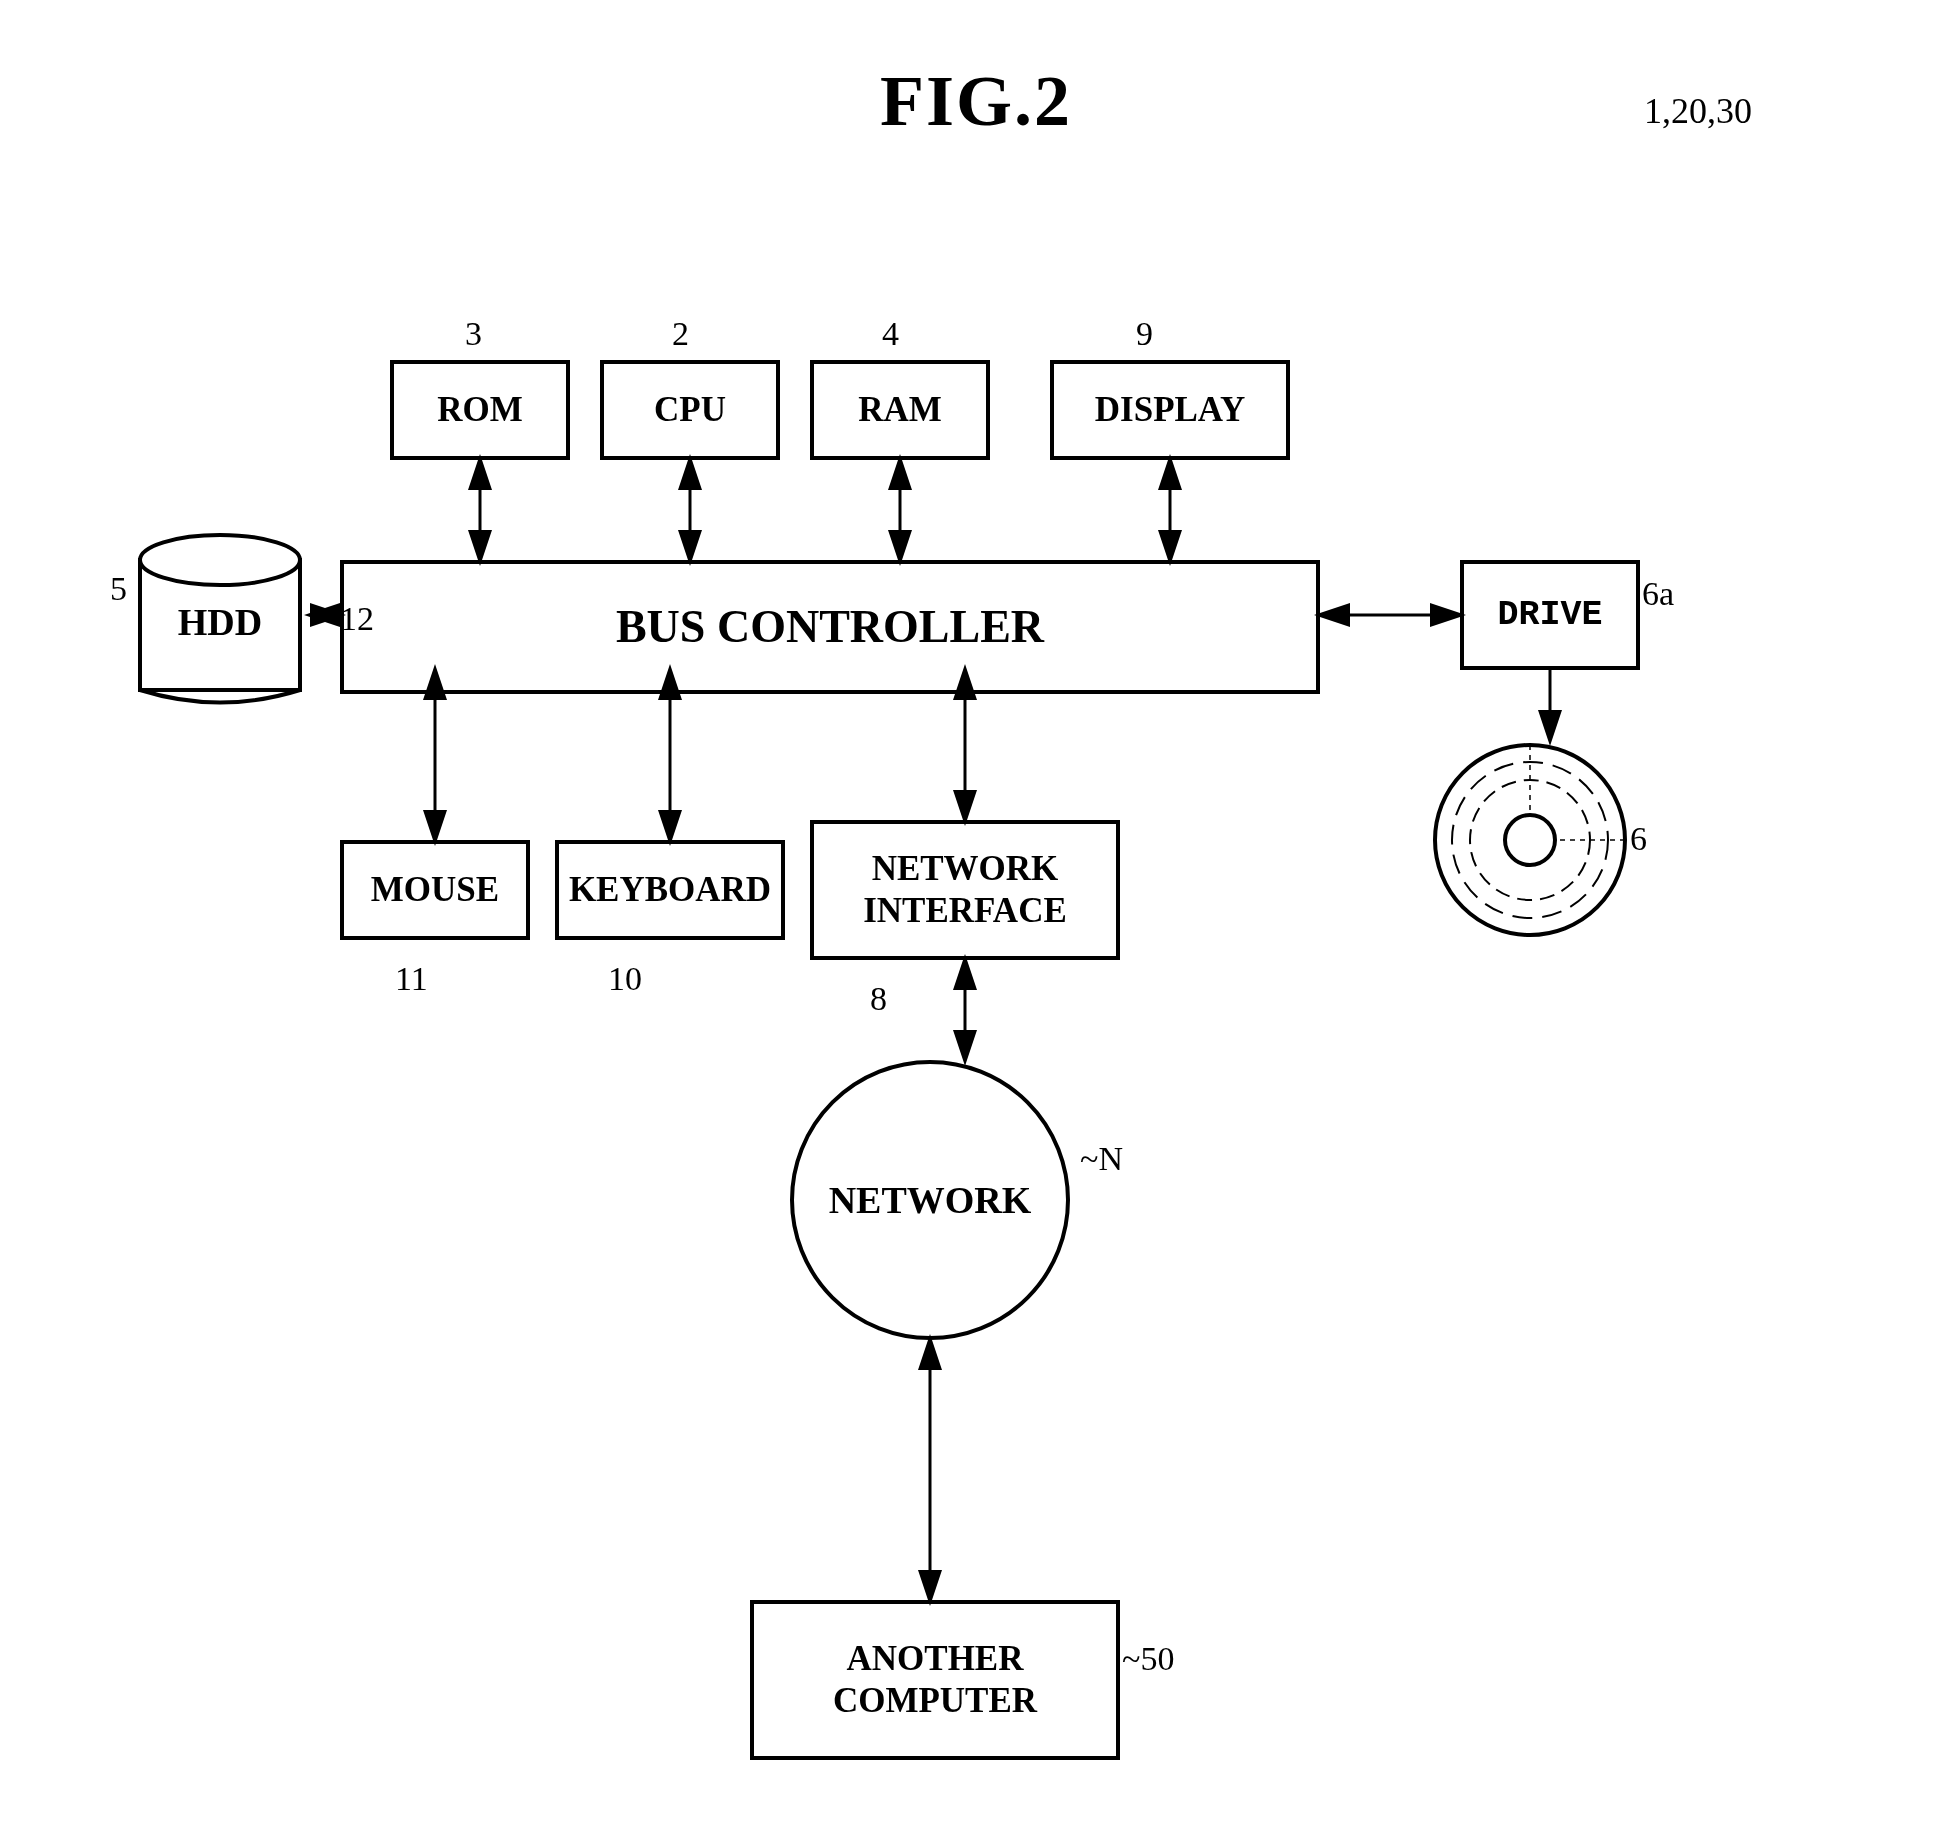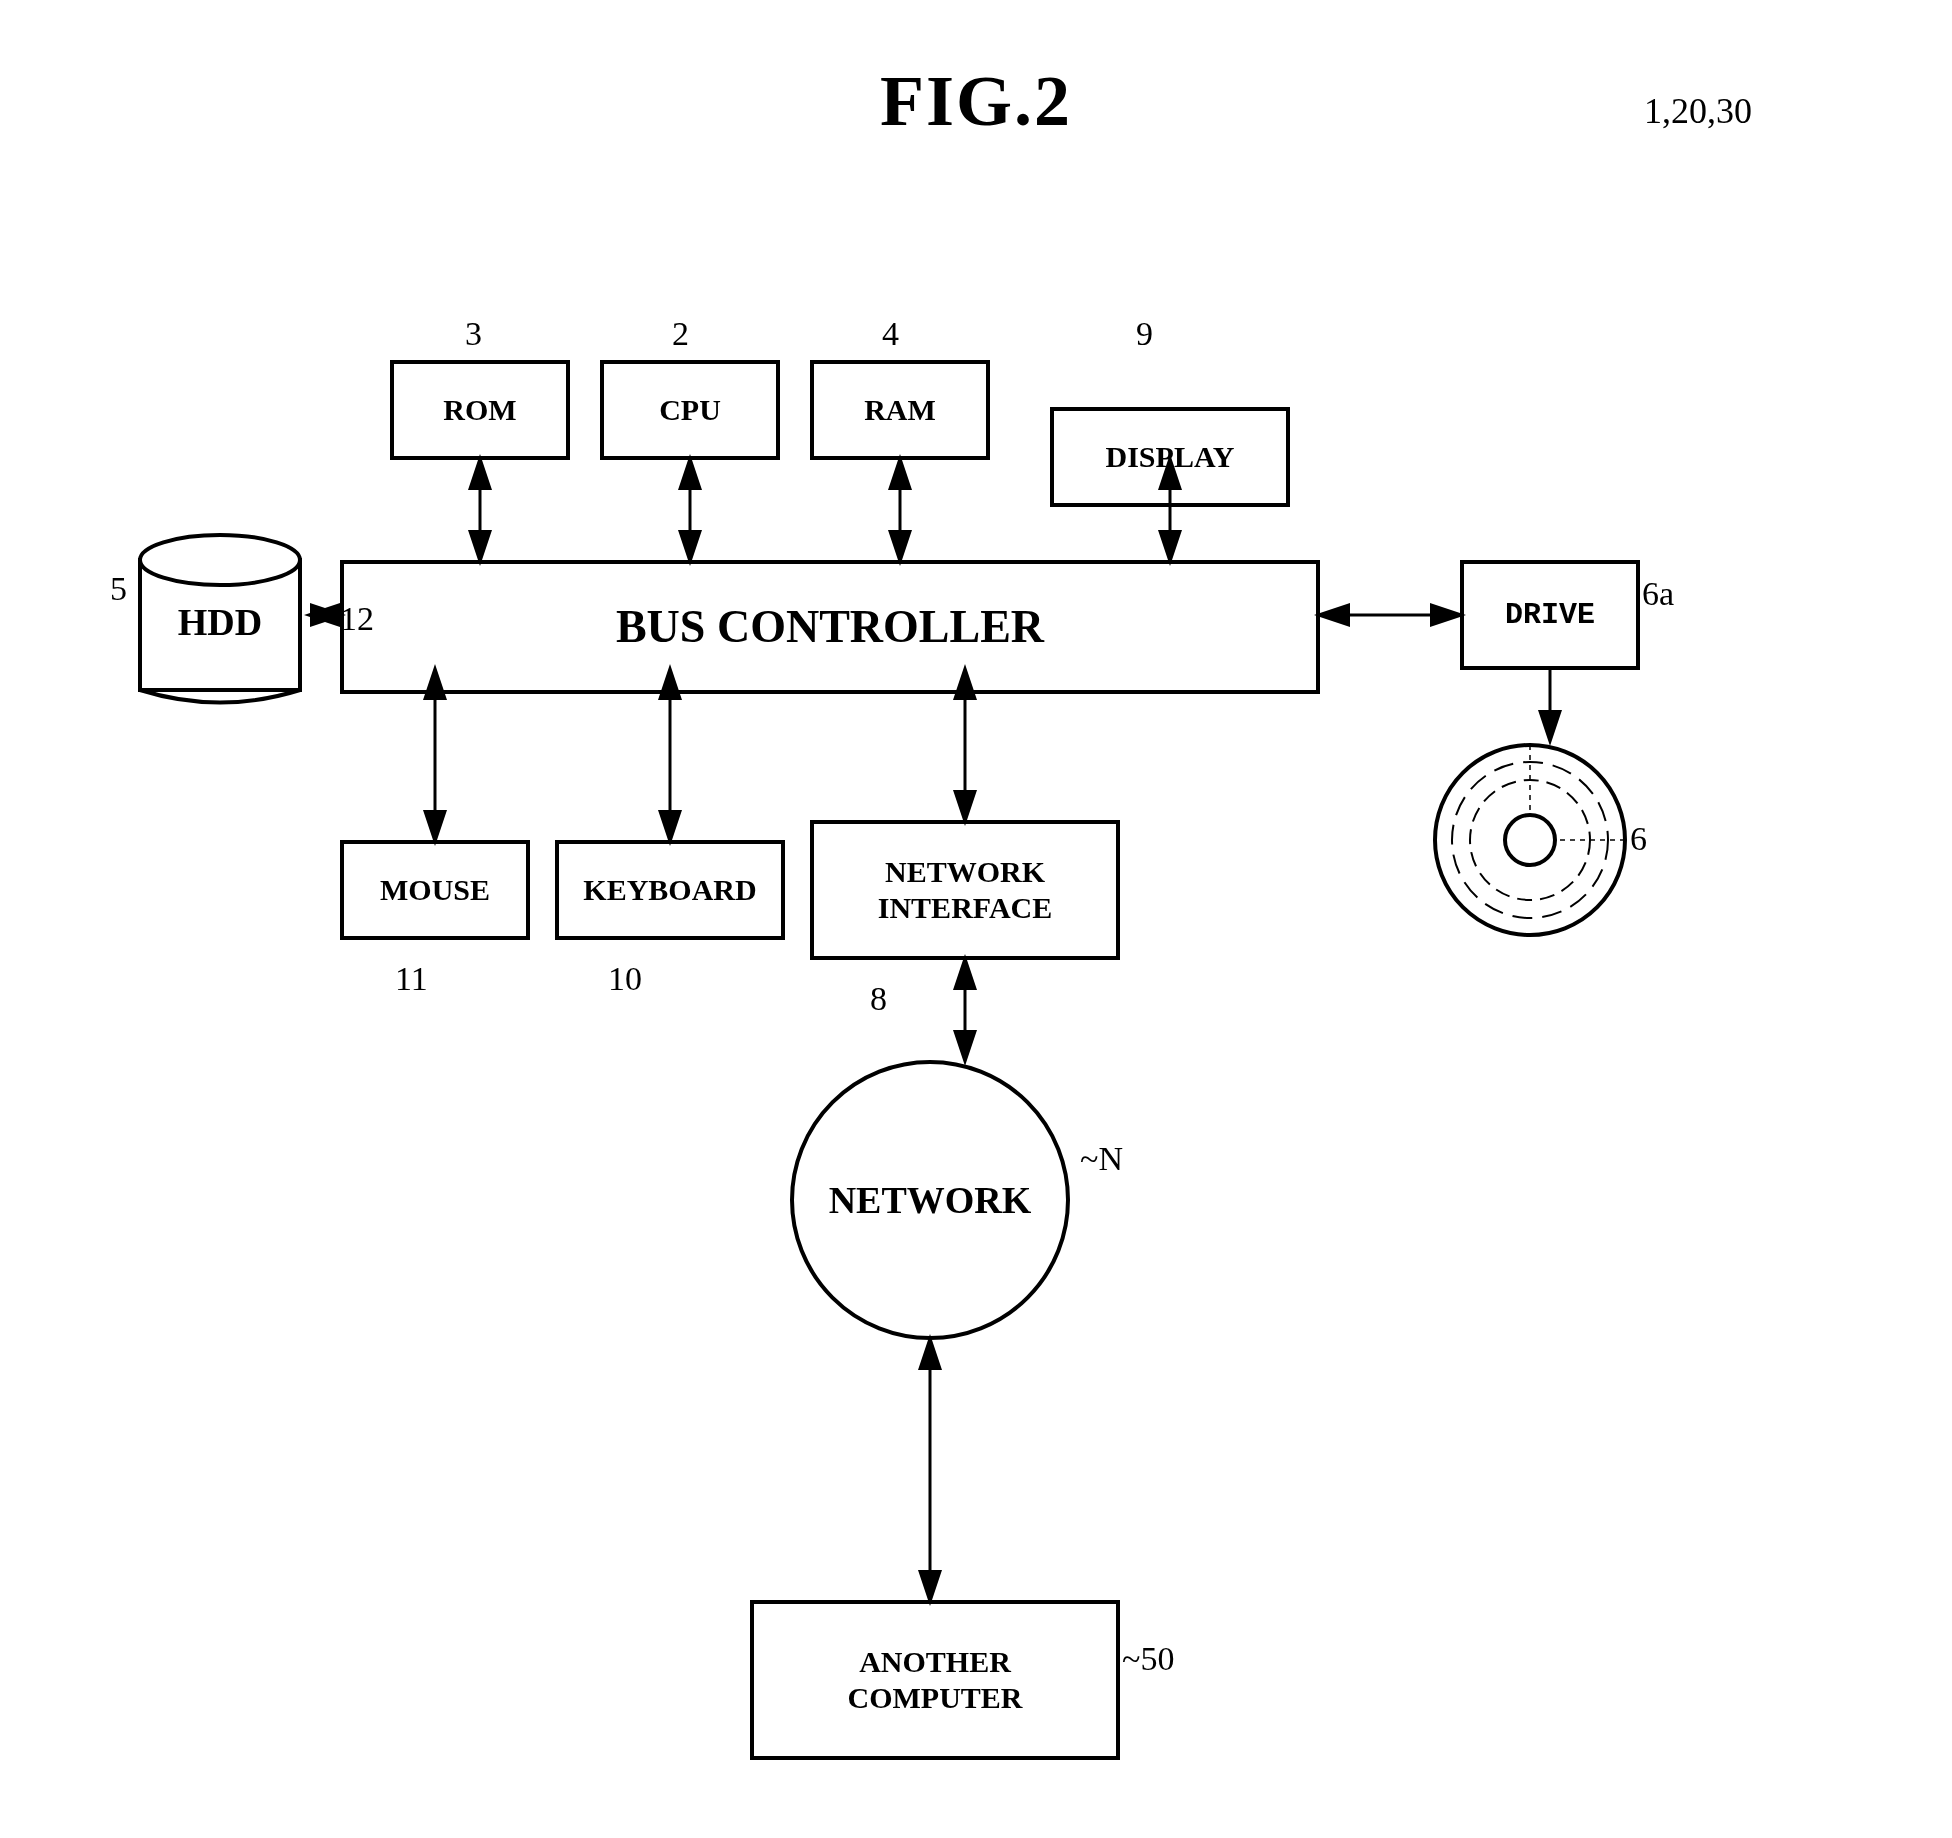--- a/index.html
+++ b/index.html
@@ -39,21 +39,21 @@
 
     
     .box {
       position: absolute;
       border: 4px solid #000;
       background: #fff;
       display: flex;
       align-items: center;
       justify-content: center;
       text-align: center;
-      font-size: 30px;
+      font-size: 35px;
       font-weight: bold;
       line-height: 1.2;
     }
 
     
     #rom {
       left: 390px; top: 200px;
       width: 180px; height: 100px;
     }
     
@@ -62,21 +62,21 @@
       width: 180px; height: 100px;
     }
     
     #ram {
       left: 810px; top: 200px;
       width: 180px; height: 100px;
     }
     
     #display {
       left: 1050px; top: 200px;
-      width: 240px; height: 100px; margin-top: 47px;
+      width: 240px; height: 100px;
     }
 
     
     #bus-controller {
       left: 340px; top: 400px;
       width: 980px; height: 134px;
       font-size: 46px;
     }
 
     

